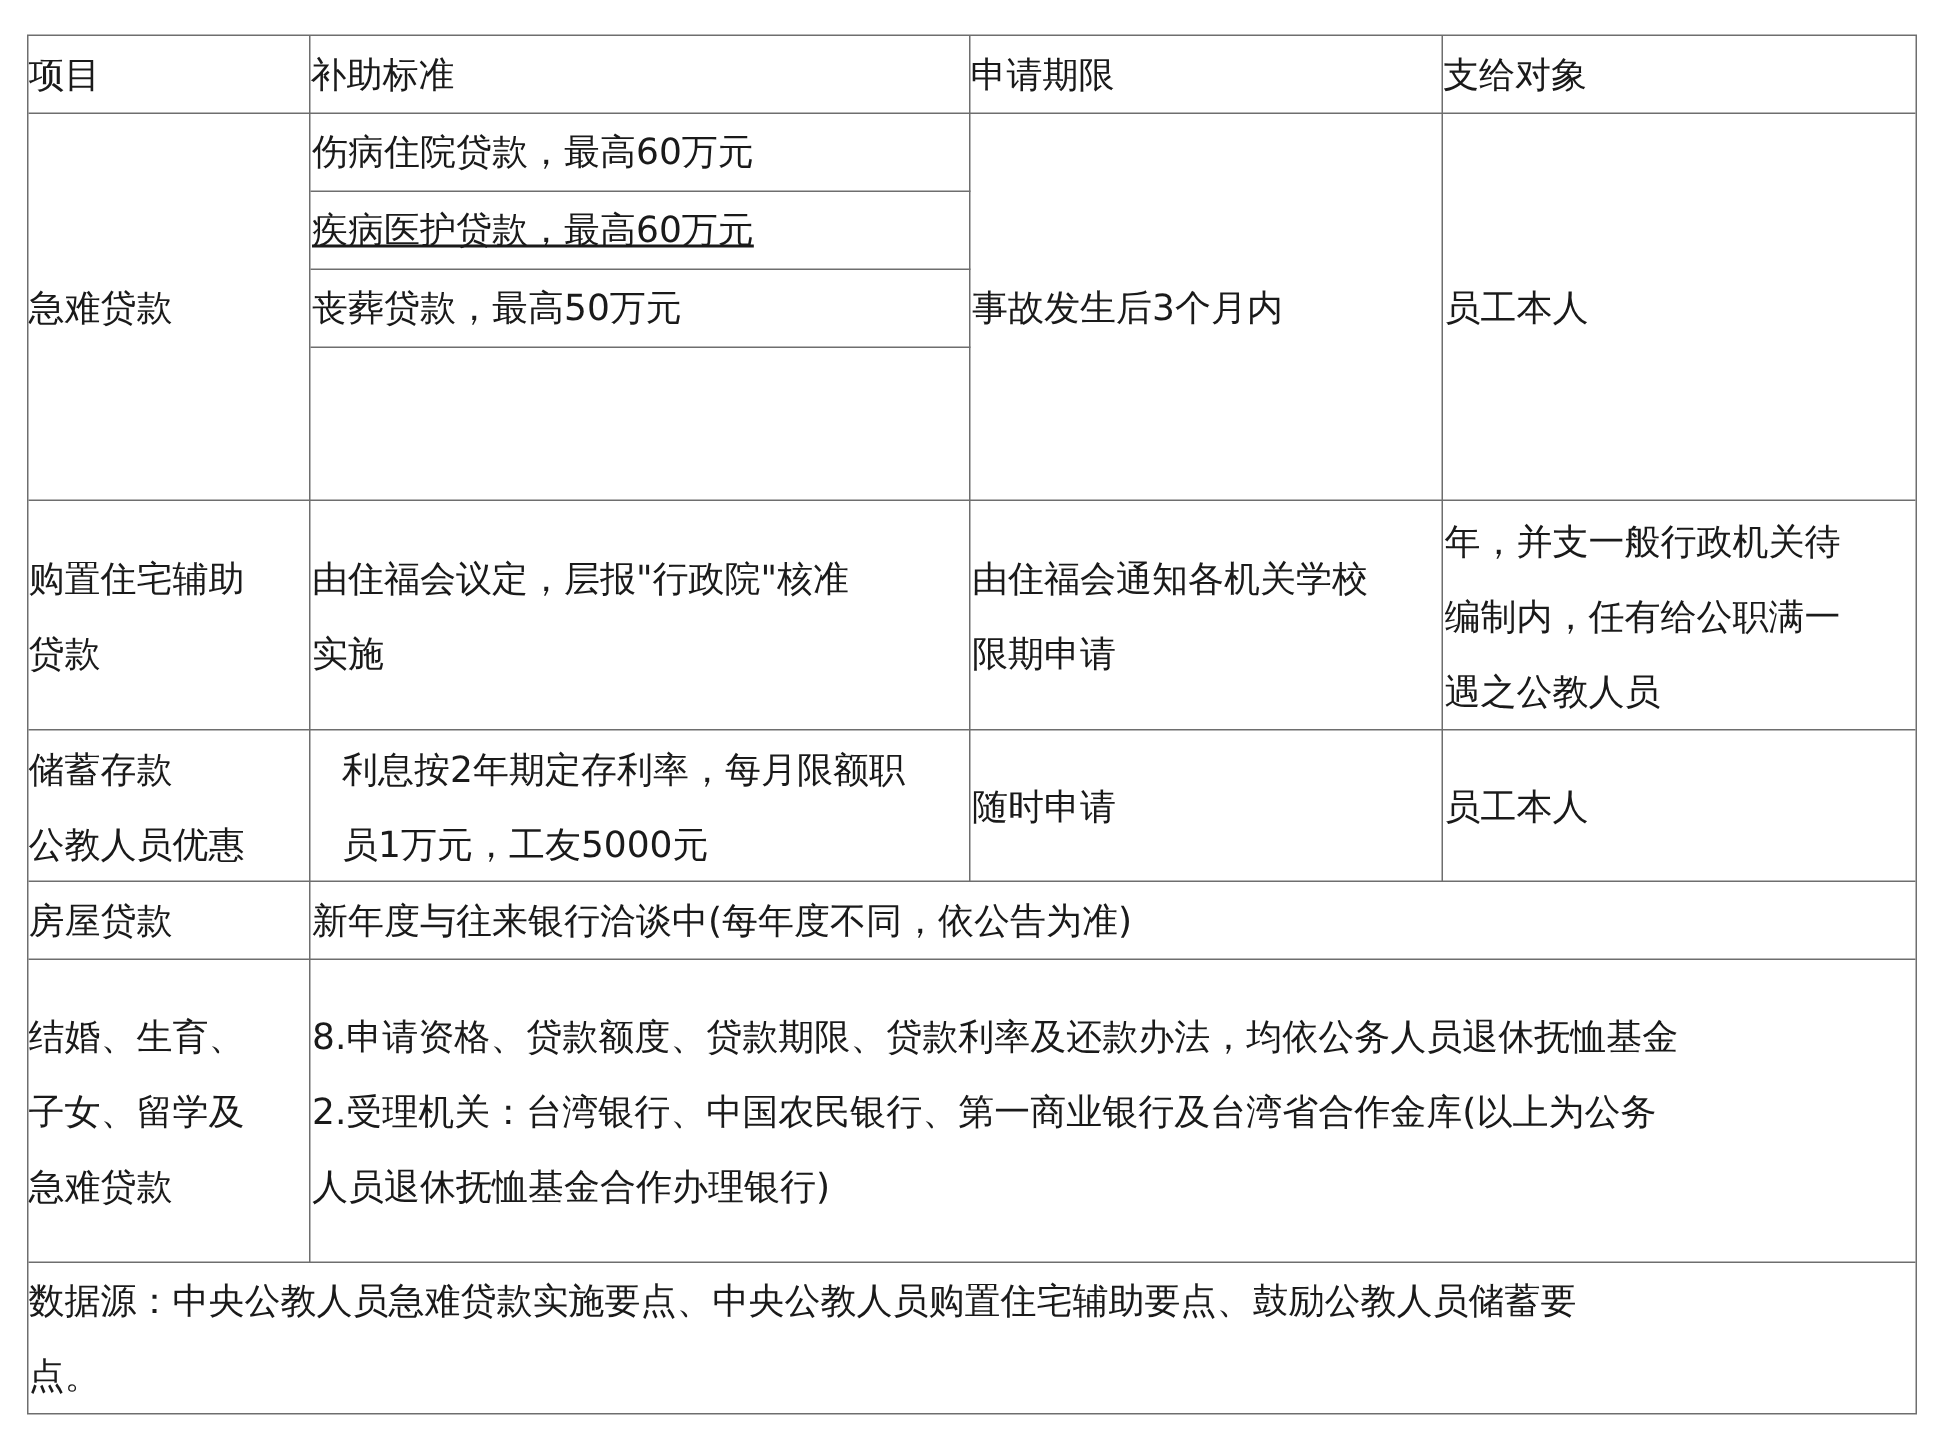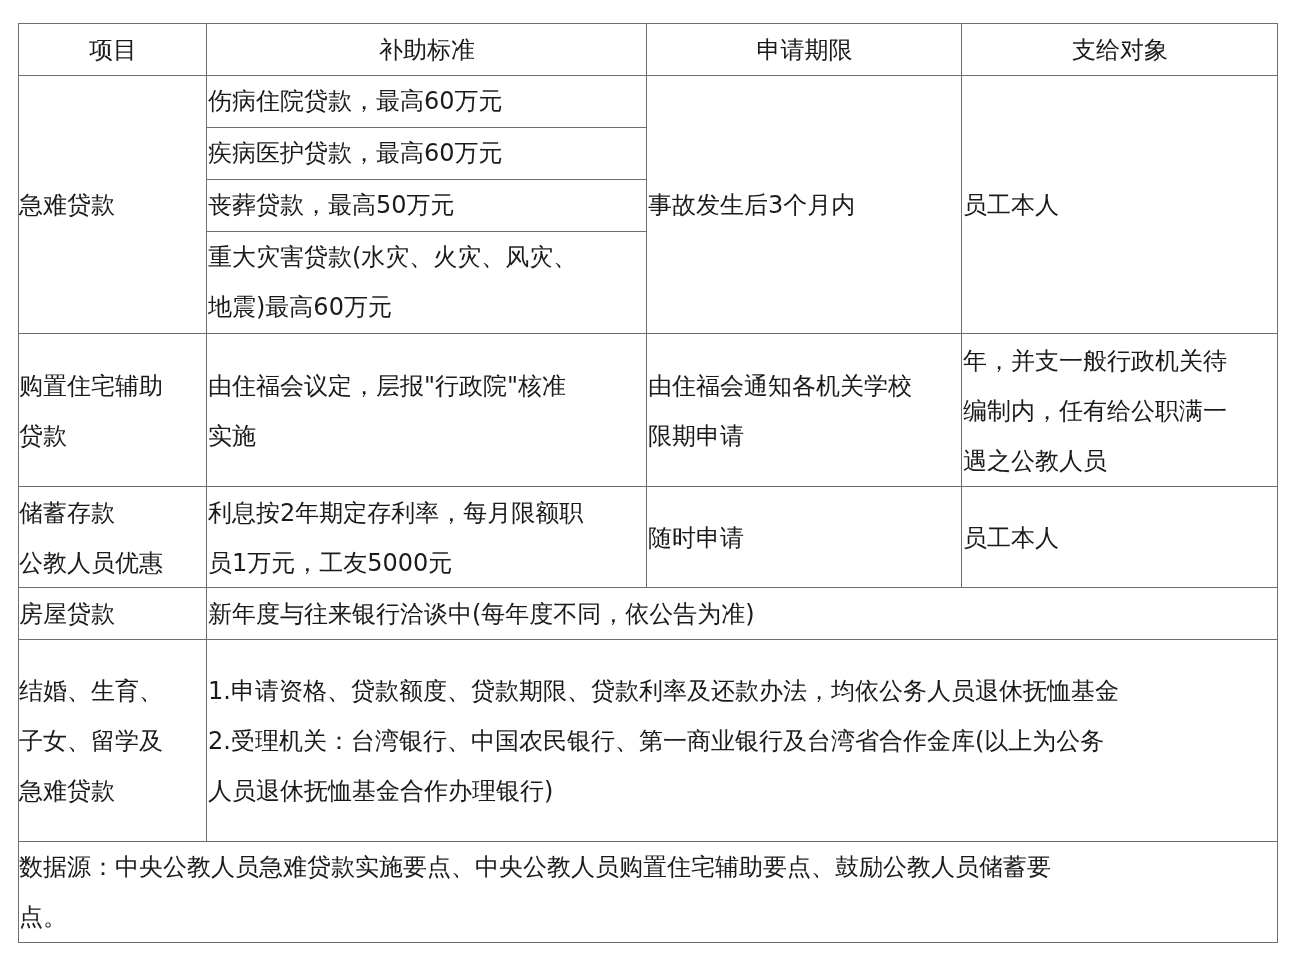--- a/index.html
+++ b/index.html
@@ -29,21 +29,20 @@
       box-sizing: border-box;
       font-size: 24px;
       line-height: 50px;
       white-space: nowrap;
       overflow: hidden;
     }
     .hdr {
       text-align: center;
       display: flex;
       align-items: center;
-      justify-content: center;
     }
     .vcenter {
       display: flex;
       flex-direction: column;
       justify-content: center;
     }
     .hline {
       position: absolute;
       height: 1px;
       background: #6e6e6e;
@@ -72,29 +71,25 @@
   <div class="cell hdr" style="left:943px;top:0;width:316px;height:52px;">
       <span>支给对象</span>
     </div>
 
   <div class="cell vcenter" style="left:0;top:52px;width:188px;height:258px;">
     <span class="txt">急难贷款</span>
   </div>
   <div class="cell" style="left:189px;top:52px;width:439px;height:52px;">
     <span class="txt">伤病住院贷款，最高60万元</span>
   </div>
-  <div class="cell" style="left:189px;top:104px;width:497px;height:52px;">
+  <div class="cell" style="left:189px;top:104px;width:497px;height:52px;text-decoration:underline;">
     <span class="txt">疾病医护贷款，最高60万元</span>
   </div>
   <div class="cell" style="left:189px;top:156px;width:439px;height:52px;">
     <span class="txt">丧葬贷款，最高50万元</span>
-  </div>
-  <div class="cell" style="left:189px;top:208px;width:439px;height:102px;">
-    <span class="txt">重大灾害贷款(水灾、火灾、风灾、</span>
-    <span class="txt">地震)最高60万元</span>
   </div>
   <div class="cell vcenter" style="left:629px;top:52px;width:314px;height:258px;">
     <span class="txt">事故发生后3个月内</span>
   </div>
   <div class="cell vcenter" style="left:944px;top:52px;width:314px;height:258px;">
     <span class="txt">员工本人</span>
   </div>
 
   <div class="cell vcenter" style="left:0;top:310px;width:188px;height:153px;">
     <span class="txt">购置住宅辅助</span>
@@ -111,21 +106,21 @@
   <div class="cell vcenter" style="left:944px;top:310px;width:314px;height:153px;">
     <span class="txt">年，并支一般行政机关待</span>
     <span class="txt">编制内，任有给公职满一</span>
     <span class="txt">遇之公教人员</span>
   </div>
 
   <div class="cell vcenter" style="left:0;top:463px;width:188px;height:101px;">
     <span class="txt">储蓄存款</span>
     <span class="txt">公教人员优惠</span>
   </div>
-  <div class="cell vcenter" style="left:189px;top:463px;width:439px;height:101px;">
+  <div class="cell vcenter" style="left:189px;top:463px;width:439px;height:101px;padding-left:20px;">
     <span class="txt">利息按2年期定存利率，每月限额职</span>
     <span class="txt">员1万元，工友5000元</span>
   </div>
   <div class="cell vcenter" style="left:629px;top:463px;width:314px;height:101px;">
     <span class="txt">随时申请</span>
   </div>
   <div class="cell vcenter" style="left:944px;top:463px;width:314px;height:101px;">
     <span class="txt">员工本人</span>
   </div>
 
@@ -135,21 +130,21 @@
   <div class="cell vcenter" style="left:189px;top:564px;width:1069px;height:52px;">
     <span class="txt">新年度与往来银行洽谈中(每年度不同，依公告为准)</span>
   </div>
 
   <div class="cell vcenter" style="left:0;top:616px;width:188px;height:202px;">
     <span class="txt">结婚、生育、</span>
     <span class="txt">子女、留学及</span>
     <span class="txt">急难贷款</span>
   </div>
   <div class="cell vcenter" style="left:189px;top:616px;width:1069px;height:202px;">
-    <span class="txt">1.申请资格、贷款额度、贷款期限、贷款利率及还款办法，均依公务人员退休抚恤基金</span>
+    <span class="txt">8.申请资格、贷款额度、贷款期限、贷款利率及还款办法，均依公务人员退休抚恤基金</span>
     <span class="txt">2.受理机关：台湾银行、中国农民银行、第一商业银行及台湾省合作金库(以上为公务</span>
     <span class="txt">人员退休抚恤基金合作办理银行)</span>
   </div>
 
   <div class="cell vcenter" style="left:0;top:818px;width:1258px;height:100px;">
     <span class="txt">数据源：中央公教人员急难贷款实施要点、中央公教人员购置住宅辅助要点、鼓励公教人员储蓄要</span>
     <span class="txt">点。</span>
   </div>
 
   <div class="hline" style="left:0;top:51px;width:1258px;"></div>

